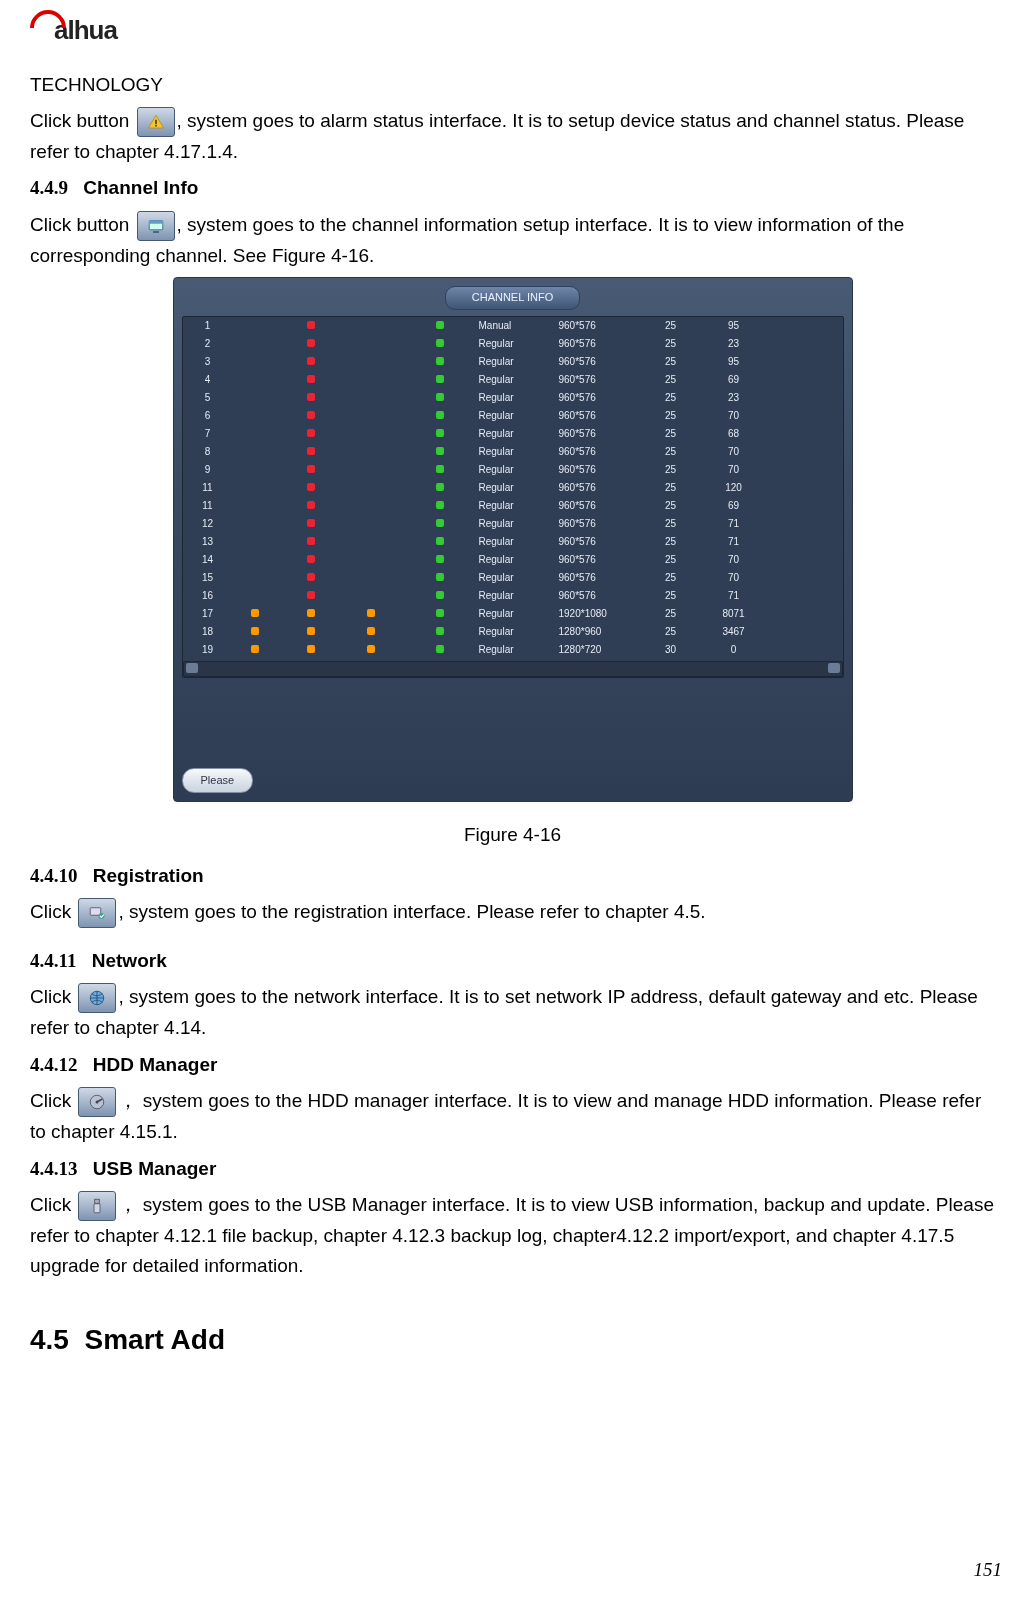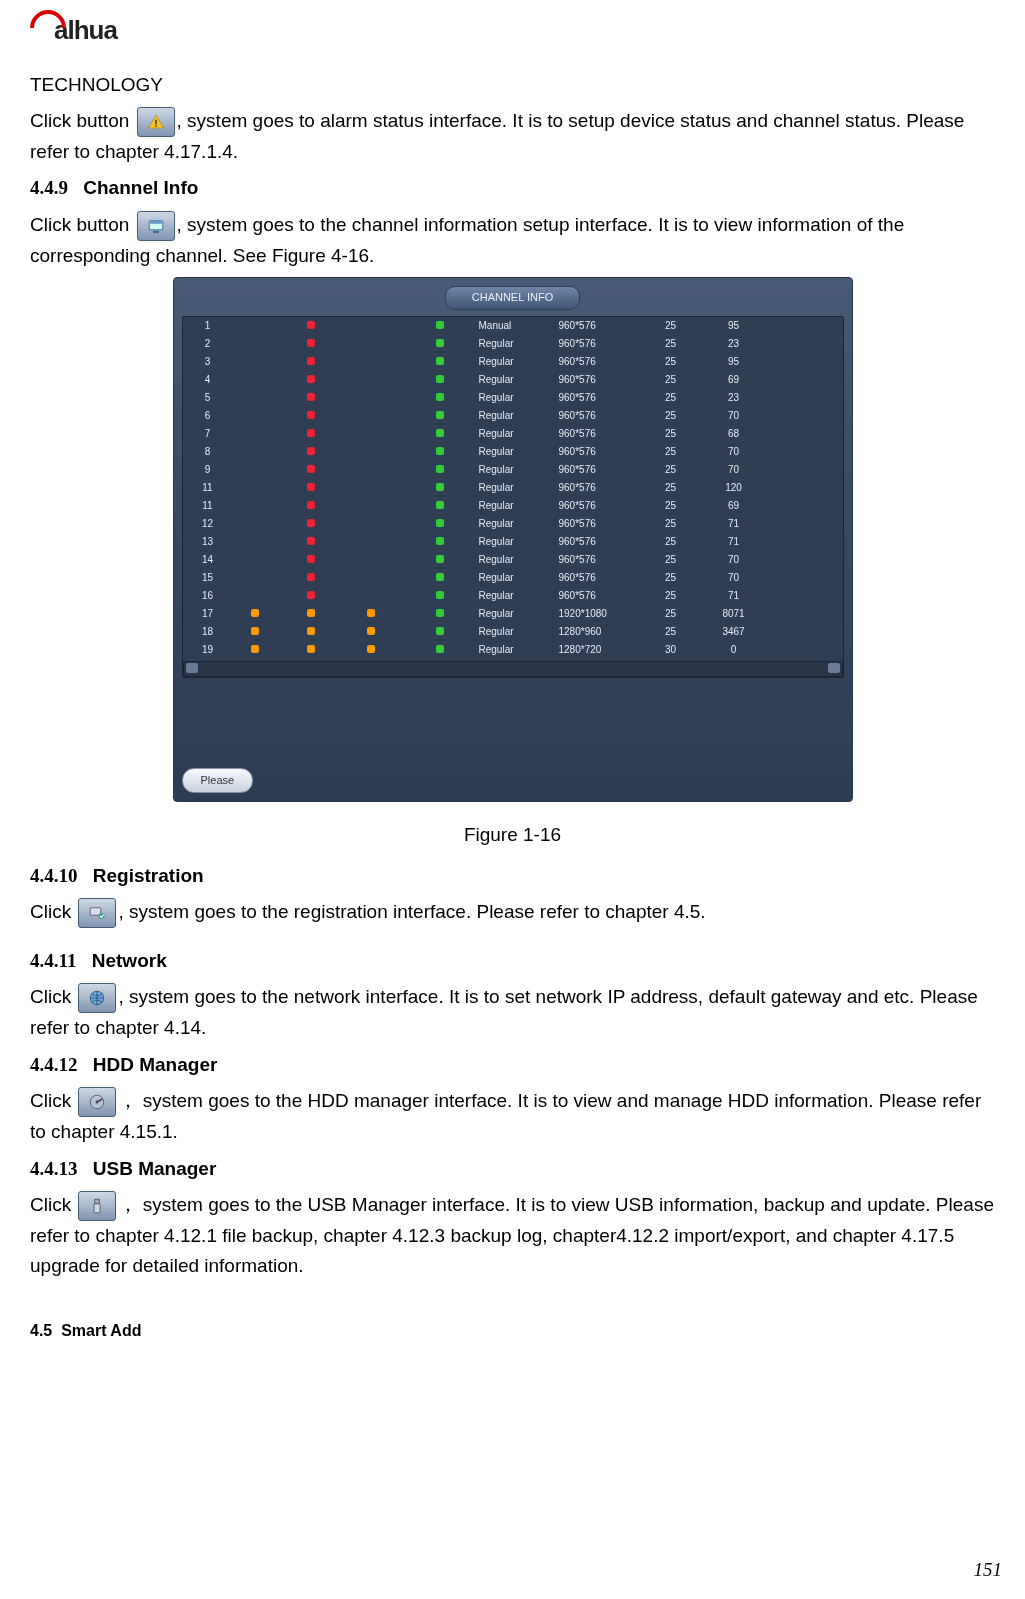--- a/index.html
+++ b/index.html
@@ -37,21 +37,21 @@
     transform: rotate(45deg);
     margin-right: -12px;
     margin-top: -6px;
   }
   .logo-wrap { display:flex; flex-direction:column; align-items:flex-start; }
 
   .para { margin: 6px 0; }
   .heading-row { margin-top: 6px; }
   .sec-num { font-family: "Times New Roman", serif; font-weight: bold; font-size: 19px; margin-right: 10px;}
   .sec-title { font-weight: bold; }
-  .big-heading { font-family: Arial, sans-serif; font-weight: bold; font-size: 16px; margin-top: 36px;}
+  .big-heading { font-family: Arial, sans-serif; font-weight: bold; font-size: 28px; margin-top: 36px;}
 
   .inline-icon {
     display: inline-flex;
     vertical-align: middle;
     width: 36px; height: 28px;
     background: linear-gradient(#cfd9e6,#7f94b1);
     border: 1px solid #455a72;
     border-radius: 3px;
     align-items: center;
     justify-content: center;
@@ -372,21 +372,21 @@
             </div>
           </div>
         <div class="scroll-bar">
             <span class="thumb-l"></span>
             <span class="thumb-r"></span>
           </div>
       </div>
       <span class="refresh-btn">Please</span>
     </div>
   </div>
-  <div class="fig-caption">Figure 1-16</div>
+  <div class="fig-caption">Figure 4-16</div>
 
   <div class="heading-row">
     <span class="sec-num">4.4.10</span>
     <span class="sec-title">Registration</span>
   </div>
   <p class="para">
     <span>Click</span>
     <span class="inline-icon">
       <svg viewBox="0 0 24 24">
           <rect x="3" y="5" width="14" height="10" rx="1" fill="#dde" stroke="#445"></rect>

